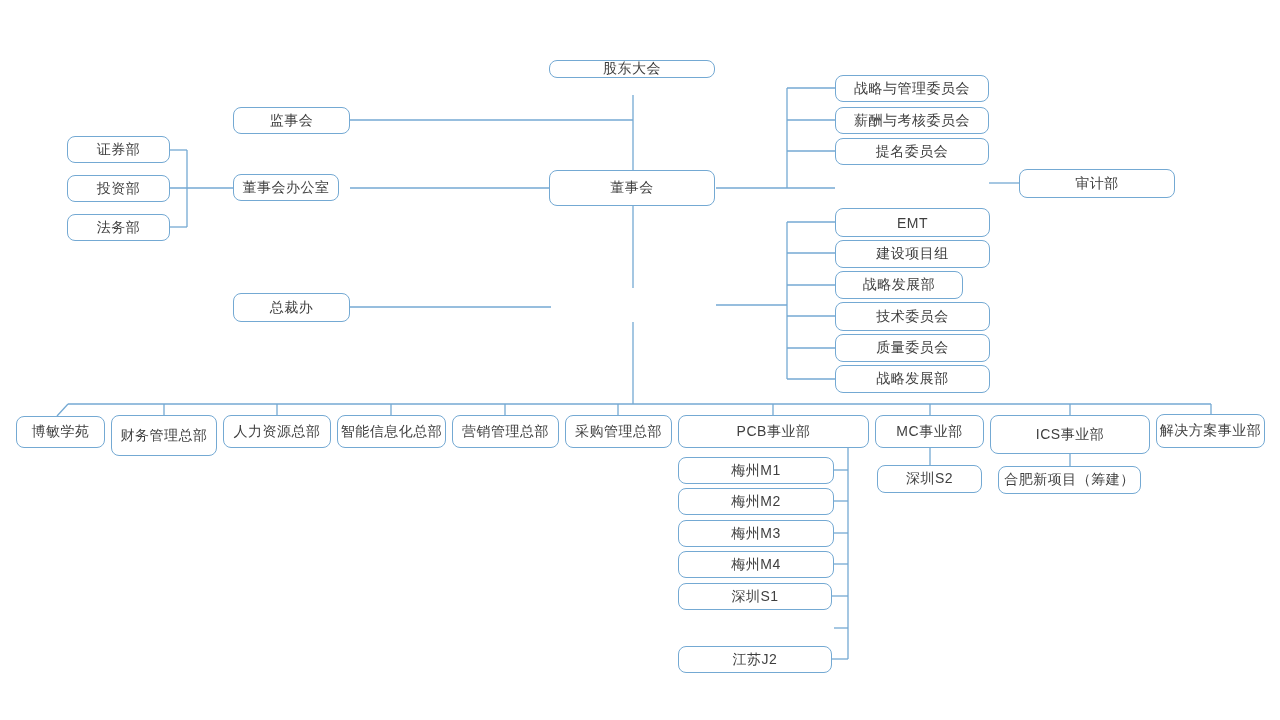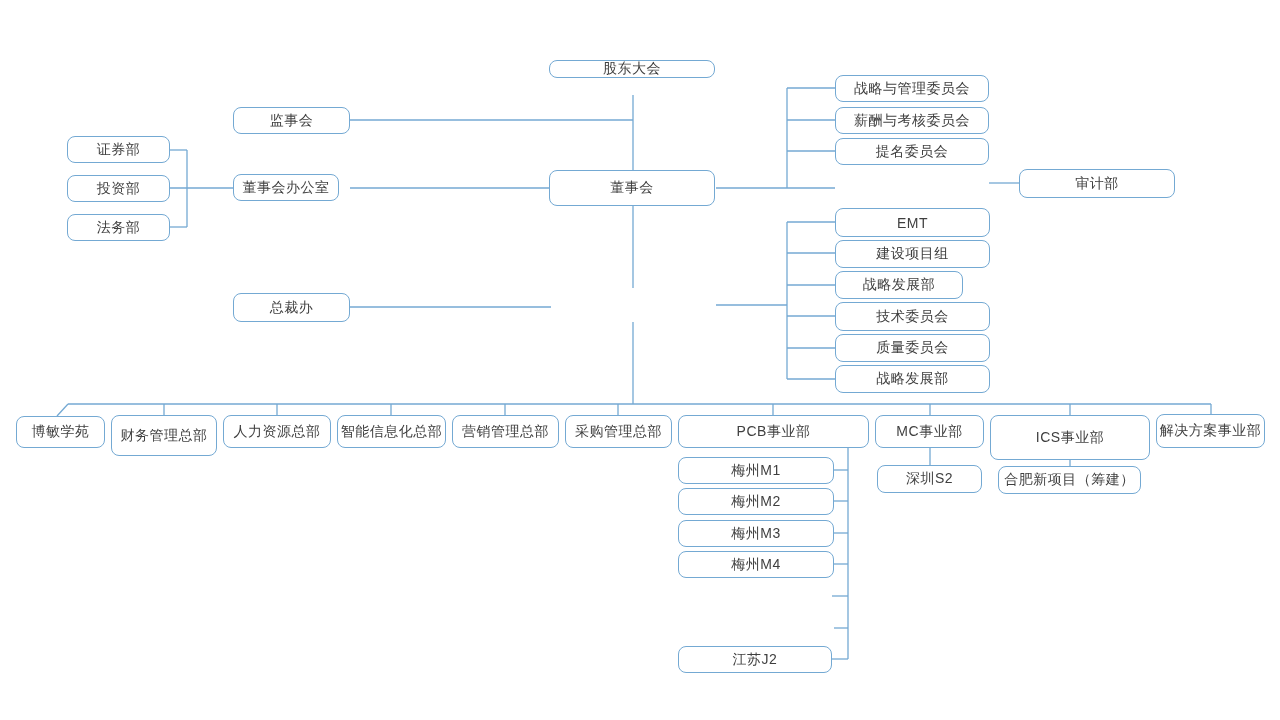--- a/index.html
+++ b/index.html
@@ -124,23 +124,24 @@
   <div class="node" style="left:835px;top:334px;width:155px;height:28px">质量委员会</div>
   <div class="node" style="left:835px;top:365px;width:155px;height:28px">战略发展部</div>
   <div class="node" style="left:16px;top:416px;width:89px;height:32px">博敏学苑</div>
   <div class="node" style="left:111px;top:415px;width:106px;height:41px">财务管理总部</div>
   <div class="node" style="left:223px;top:415px;width:108px;height:33px">人力资源总部</div>
   <div class="node" style="left:337px;top:415px;width:109px;height:33px">智能信息化总部</div>
   <div class="node" style="left:452px;top:415px;width:107px;height:33px">营销管理总部</div>
   <div class="node" style="left:565px;top:415px;width:107px;height:33px">采购管理总部</div>
   <div class="node" style="left:678px;top:415px;width:191px;height:33px">PCB事业部</div>
   <div class="node" style="left:875px;top:415px;width:109px;height:33px">MC事业部</div>
-  <div class="node" style="left:990px;top:415px;width:160px;height:45px">ICS事业部</div>
+  <div class="node" style="left:990px;top:415px;width:160px;height:39px">ICS事业部</div>
   <div class="node" style="left:1156px;top:414px;width:109px;height:34px">解决方案事业部</div>
   <div class="node" style="left:678px;top:457px;width:156px;height:27px">梅州M1</div>
   <div class="node" style="left:678px;top:488px;width:156px;height:27px">梅州M2</div>
   <div class="node" style="left:678px;top:520px;width:156px;height:27px">梅州M3</div>
   <div class="node" style="left:678px;top:551px;width:156px;height:27px">梅州M4</div>
+  <div class="node" style="left:678px;top:583px;width:154px;height:27px">深圳S1</div>
   <div class="node" style="left:678px;top:646px;width:154px;height:27px">江苏J2</div>
   <div class="node" style="left:877px;top:465px;width:105px;height:28px">深圳S2</div>
   <div class="node" style="left:998px;top:466px;width:143px;height:28px">合肥新项目（筹建）</div>
 
 </div>
 
 </body></html>

